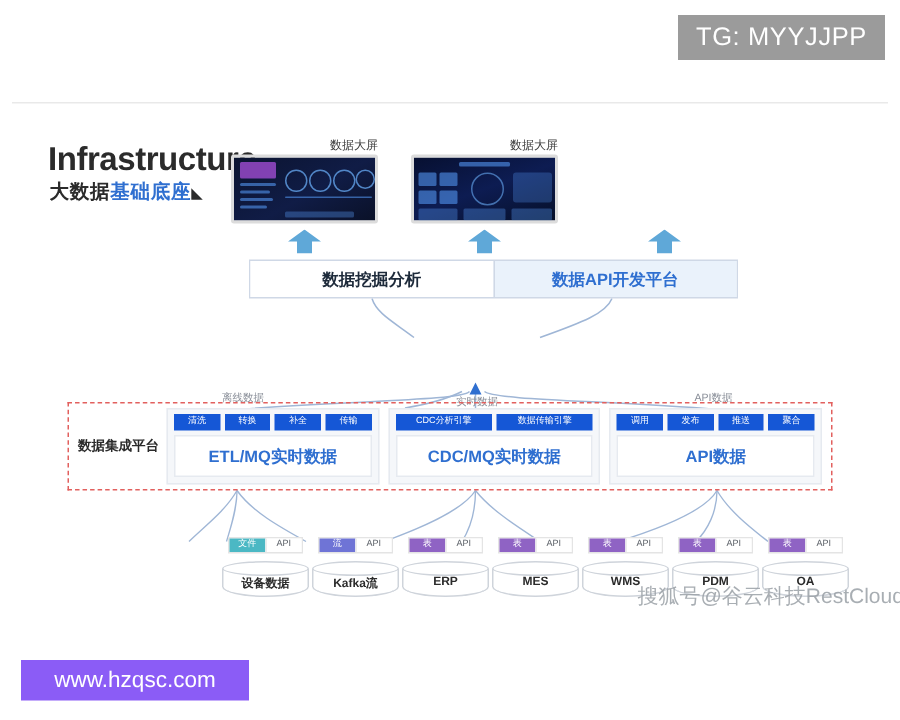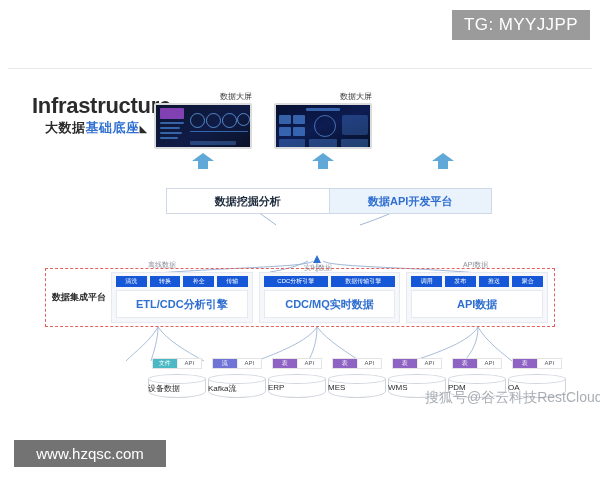--- a/index.html
+++ b/index.html
@@ -12,21 +12,21 @@
 
   
   .tg-watermark{
     position:absolute;left:452px;top:10px;width:138px;height:30px;
     background:#9b9b9b;color:#ffffff;font-size:17px;line-height:30px;
     text-align:center;letter-spacing:.4px;
   }
   
   .site-watermark{
     position:absolute;left:14px;top:440px;width:152px;height:27px;
-    background:#737373;color:#ffffff;font-size:15px;line-height:27px;
+    background:#8b5cf6;color:#ffffff;font-size:15px;line-height:27px;
     text-align:center;
   }
   .sohu-watermark{
     position:absolute;left:425px;top:389px;width:170px;height:16px;
     color:#9aa0a6;font-size:14px;line-height:16px;white-space:nowrap;
     opacity:.85;
   }
 
   
   .slide{
@@ -34,21 +34,21 @@
     background:#ffffff;border-top:1px solid #e9e9e9;
   }
 
   
   .title-en{
     position:absolute;left:24px;top:24px;font-size:22px;font-weight:bold;
     color:#2b2b2b;letter-spacing:-.3px;
   }
   .title-cn{
     position:absolute;left:25px;top:50px;font-size:13px;font-weight:bold;
-    color:#2b2b2b;letter-spacing:.5px;white-space:nowrap;margin-left:12px;
+    color:#2b2b2b;letter-spacing:.5px;white-space:nowrap;
   }
   .title-cn .hl{color:#2f6fd0;}
   .title-cn .tick{color:#2b2b2b;font-size:10px;}
 
   
   .logo{position:absolute;left:518px;top:16px;width:72px;height:24px;}
   .logo-text{
     position:absolute;left:26px;top:5px;font-size:10px;font-weight:bold;color:#17335e;
   }
 
@@ -70,21 +70,21 @@
   .sk.ring{border:1px solid rgba(110,180,255,.7);background:transparent;border-radius:50%;}
   .sk.lt{background:#dfe5ef;}
   .sk.nav{background:#2b3a56;}
   .sk.card{background:#ffffff;border:1px solid #e2e7f0;border-radius:2px;}
 
   
   .uparrow{position:absolute;width:22px;height:16px;}
 
   
   .plat-row{position:absolute;left:158px;top:104px;width:326px;height:26px;
-    border:1px solid #cfd8e6;box-sizing:border-box;display:flex;margin-top:15px;}
+    border:1px solid #cfd8e6;box-sizing:border-box;display:flex;}
   .plat-box{flex:1;display:flex;align-items:center;justify-content:center;
     font-size:11px;font-weight:bold;box-sizing:border-box;}
   .plat-box.a{background:#ffffff;color:#1d2a3a;}
   .plat-box.b{background:#eaf2fb;color:#2f6fd0;border-left:1px solid #cfd8e6;}
 
   
   .dw{position:absolute;left:262px;top:160px;width:96px;height:32px;}
   .dw .body{position:absolute;left:0;top:6px;width:96px;height:22px;
     background:#ffffff;border-left:1.4px solid #d9a05b;border-right:1.4px solid #d9a05b;
     border-bottom:1.4px solid #d9a05b;border-radius:0 0 48px 48px/0 0 9px 9px;box-sizing:border-box;}
@@ -119,22 +119,22 @@
   .src .tagwrap{position:absolute;left:4px;top:0;width:50px;height:11px;
     display:flex;background:#ffffff;border:1px solid #e4e4e4;box-sizing:border-box;}
   .src .tag{flex:1;font-size:6px;line-height:9px;text-align:center;color:#ffffff;white-space:nowrap;}
   .src .tag.api{background:#ffffff;color:#5a5f66;border-left:1px solid #ececec;}
   .src .cyl{position:absolute;left:0;top:16px;width:58px;height:26px;}
   .src .cyl .cbody{position:absolute;left:0;top:5px;width:58px;height:19px;background:#ffffff;
     border-left:1px solid #cfd4db;border-right:1px solid #cfd4db;border-bottom:1px solid #cfd4db;
     border-radius:0 0 29px 29px/0 0 7px 7px;box-sizing:border-box;}
   .src .cyl .ctop{position:absolute;left:0;top:0;width:58px;height:10px;border:1px solid #cfd4db;
     border-radius:50%;background:#ffffff;box-sizing:border-box;}
-  .src .cyl .clbl{position:absolute;left:0;top:9px;width:58px;
-    font-size:8px;font-weight:normal;color:#2b2b2b;white-space:nowrap;}
+  .src .cyl .clbl{position:absolute;left:0;top:9px;width:58px;text-align:center;
+    font-size:8px;font-weight:bold;color:#2b2b2b;white-space:nowrap;}
 
   svg.wires{position:absolute;left:0;top:0;width:584px;height:355px;pointer-events:none;}
 </style>
 </head>
 <body>
 
 <div class="stage">
 
   <div class="tg-watermark">TG: MYYJJPP</div>
 
@@ -227,21 +227,21 @@
 
     <div class="integ-inner">
 
       <div class="integ-col">
         <div class="chip-row">
           <div class="chip">清洗</div>
           <div class="chip">转换</div>
           <div class="chip">补全</div>
           <div class="chip">传输</div>
         </div>
-        <div class="col-body">ETL/CDC分析引擎</div>
+        <div class="col-body">ETL/MQ实时数据</div>
       </div>
 
       <div class="integ-col">
         <div class="chip-row">
           <div class="chip">CDC分析引擎</div>
           <div class="chip">数据传输引擎</div>
         </div>
         <div class="col-body">CDC/MQ实时数据</div>
       </div>
 

